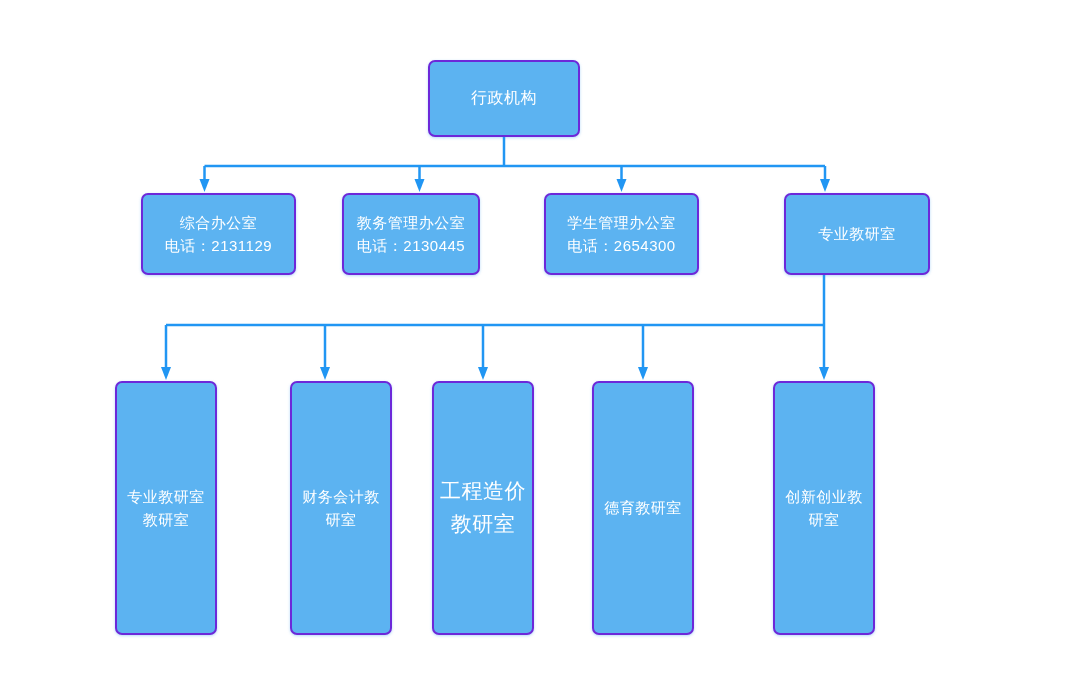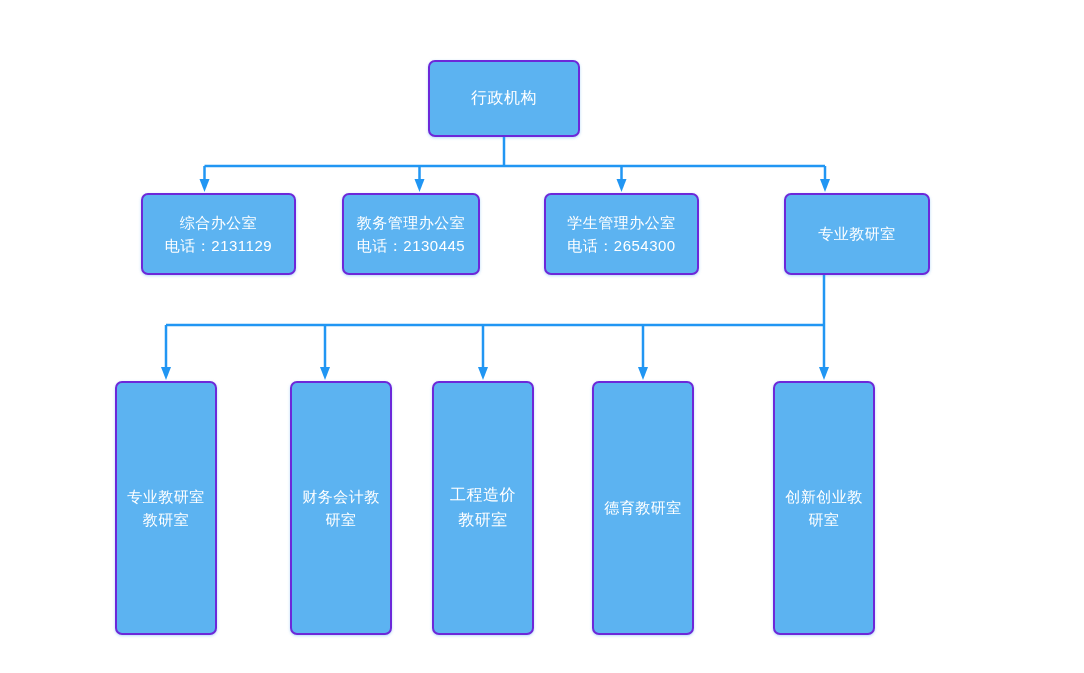--- a/index.html
+++ b/index.html
@@ -42,21 +42,21 @@
   }
   .node-root   { left: 428px; top: 60px;  width: 152px; height: 77px;  font-size: 16px; }
   .node-l2     { top: 193px; height: 82px; font-size: 15px; }
   .node-l2-1   { left: 141px; width: 155px; }
   .node-l2-2   { left: 342px; width: 138px; }
   .node-l2-3   { left: 544px; width: 155px; }
   .node-l2-4   { left: 741px; width: 146px; margin-left: 43px; }
   .node-l3     { top: 381px; height: 254px; width: 102px; font-size: 15px; }
   .node-l3-1   { left: 115px; }
   .node-l3-2   { left: 290px; }
-  .node-l3-3   { left: 432px; font-size: 16px; }
+  .node-l3-3   { left: 432px; font-size: 21px; }
   .node-l3-4   { left: 592px; }
   .node-l3-5   { left: 773px; }
 </style>
 </head>
 <body>
 
 <div class="canvas">
 
   <svg class="connector-layer" viewBox="0 0 1084 673" xmlns="http://www.w3.org/2000/svg">
     <g stroke="#2196F3" stroke-width="2.5" fill="none">

